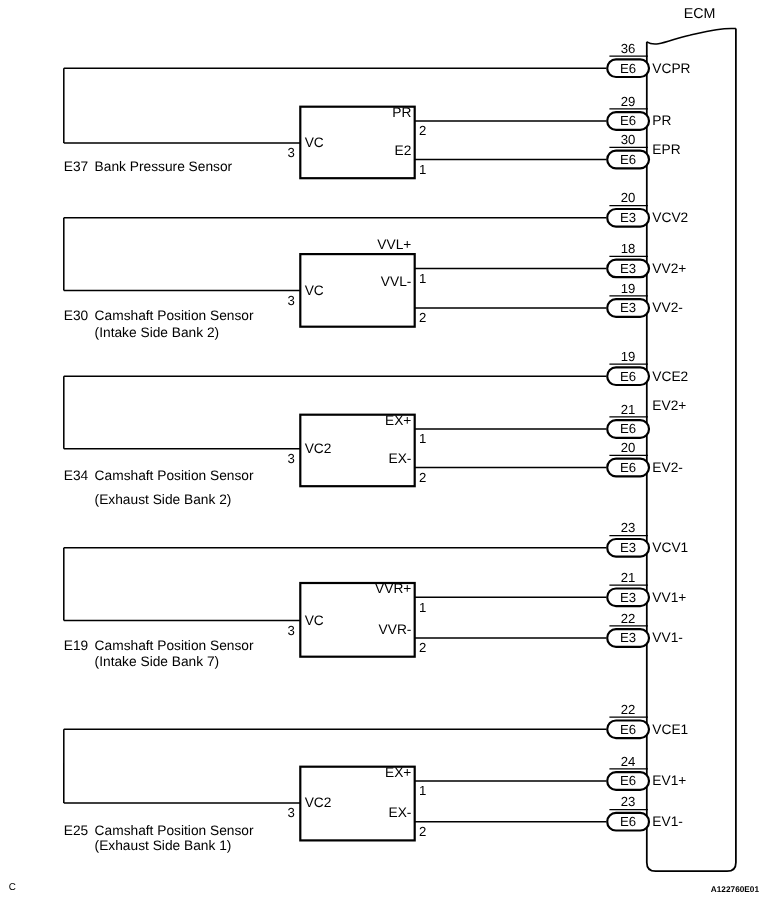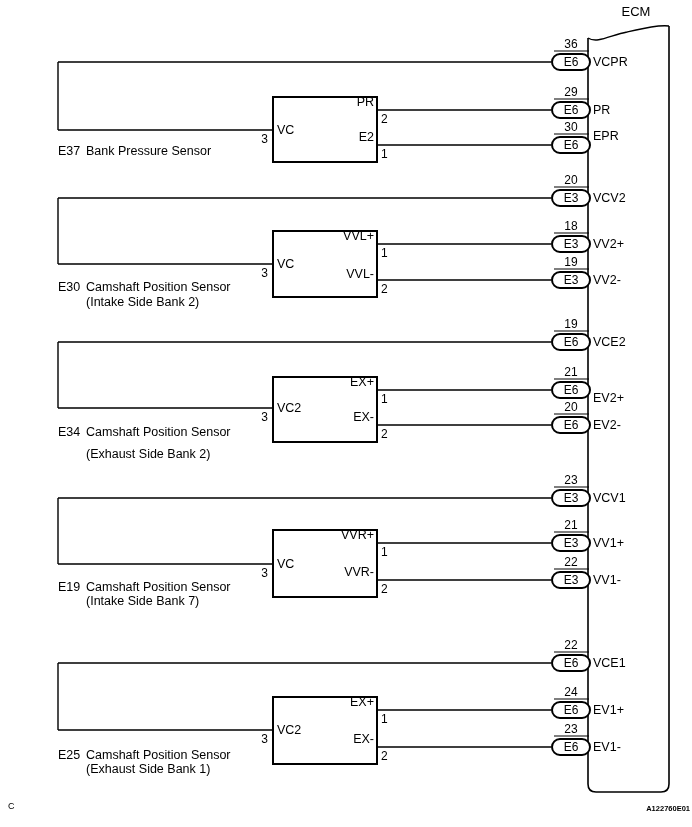--- a/index.html
+++ b/index.html
@@ -99,39 +99,39 @@
   <span class="t sig" style="top:236px">VV2+</span>
 
   <span class="t num" style="top:256px">19</span>
   <div class="oval" style="top:271px">
       <span>E3</span>
     </div>
   <span class="t sig" style="top:272px">VV2-</span>
 
   <span class="t vcl" style="top:256px">VC</span>
   <span class="t lpin" style="top:267px">3</span>
-  <span class="t rlab" style="top:229px">VVL+</span>
+  <span class="t rlab" style="top:215px">VVL+</span>
   <span class="t rpin" style="top:247px">1</span>
-  <span class="t rlab" style="top:267px">VVL-</span>
+  <span class="t rlab" style="top:249px">VVL-</span>
   <span class="t rpin" style="top:283px">2</span>
   <span class="t code" style="top:280px">E30</span>
   <span class="t sn" style="top:280px">Camshaft Position Sensor</span>
   <span class="t sn" style="top:295px">(Intake Side Bank 2)</span>
 
   <span class="t num" style="top:318px">19</span>
   <div class="oval" style="top:333px">
       <span>E6</span>
     </div>
   <span class="t sig" style="top:334px">VCE2</span>
 
   <span class="t num" style="top:366px">21</span>
   <div class="oval" style="top:381px">
       <span>E6</span>
     </div>
-  <span class="t sig" style="top:390px">EV2+</span>
+  <span class="t sig" style="top:361px">EV2+</span>
 
   <span class="t num" style="top:401px">20</span>
   <div class="oval" style="top:416px">
       <span>E6</span>
     </div>
   <span class="t sig" style="top:417px">EV2-</span>
 
   <span class="t vcl" style="top:400px">VC2</span>
   <span class="t lpin" style="top:411px">3</span>
   <span class="t rlab" style="top:375px">EX+</span>

